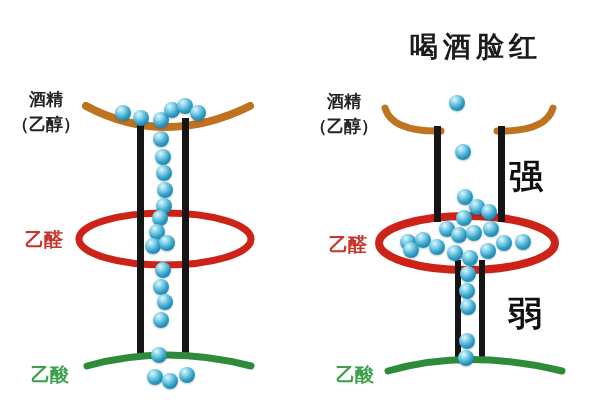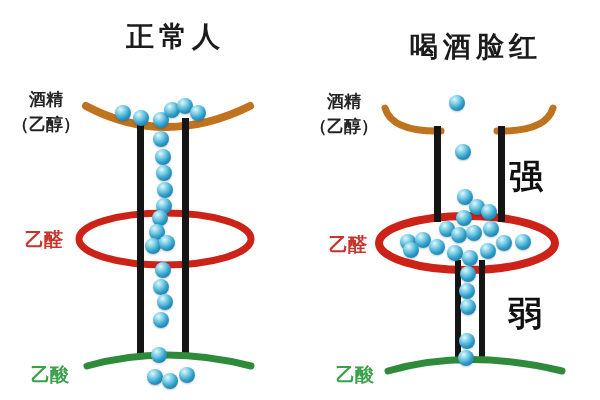--- a/index.html
+++ b/index.html
@@ -104,21 +104,20 @@
       <div class="ball" style="left: 480px; top: 243px;"></div>
       <div class="ball" style="left: 496px; top: 235px;"></div>
       <div class="ball" style="left: 515px; top: 234px;"></div>
       <div class="ball" style="left: 460px; top: 266px;"></div>
       <div class="ball" style="left: 459px; top: 283px;"></div>
       <div class="ball" style="left: 460px; top: 299px;"></div>
       <div class="ball" style="left: 459px; top: 333px;"></div>
       <div class="ball" style="left: 458px; top: 350px;"></div>
     </div>
 
-  <div class="abs text-layer title" style="left:126px; top:18px;">正常人</div>
   <div class="abs text-layer title" style="left:410px; top:28px;">喝酒脸红</div>
 
   <div class="abs text-layer side-label" style="left:6px; top:88px; width:80px;">
     <div>酒精</div>
     <div>（乙醇）</div>
   </div>
   <div class="abs text-layer side-label" style="left:304px; top:90px; width:80px;">
     <div>酒精</div>
     <div>（乙醇）</div>
   </div>

